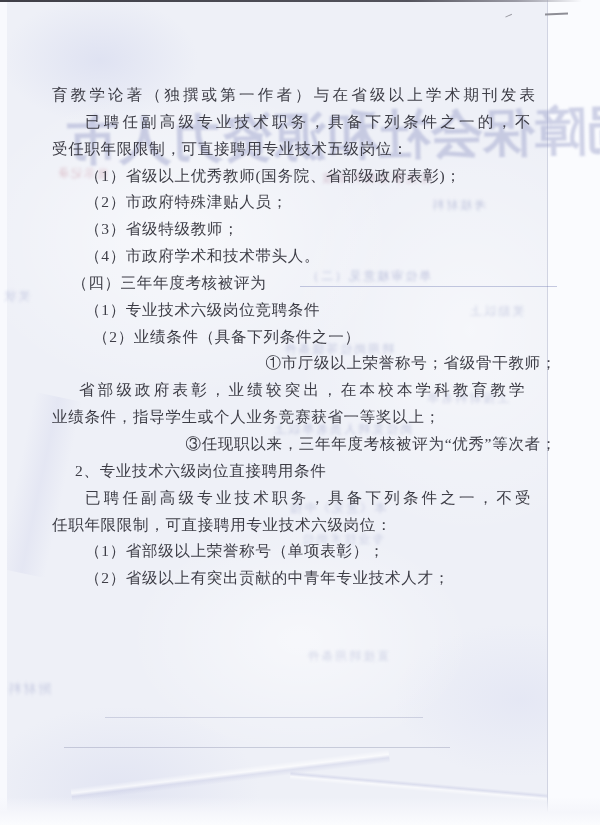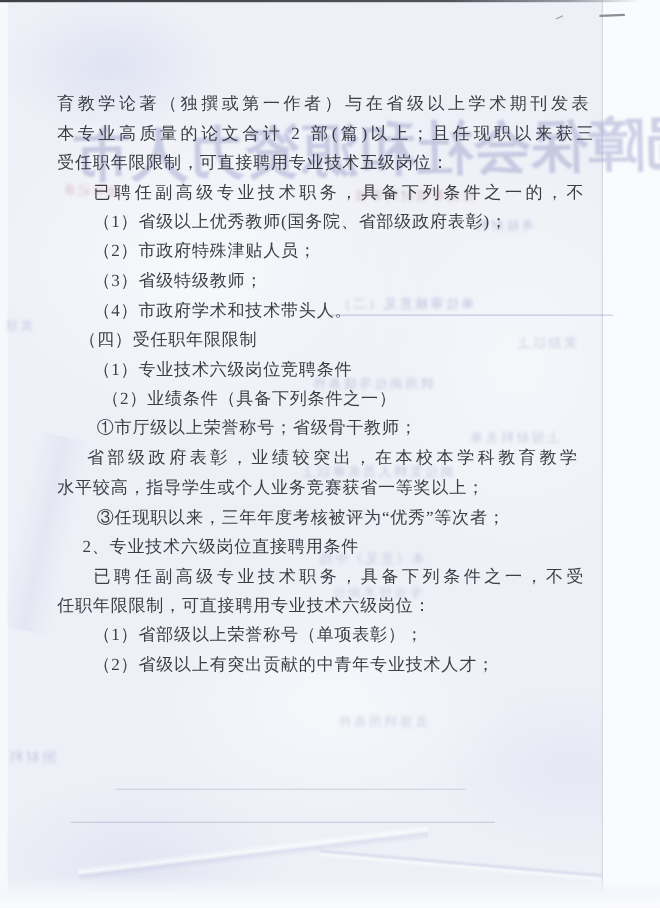--- a/index.html
+++ b/index.html
@@ -48,21 +48,21 @@
   
   .doc{position:absolute;left:52px;top:82px;width:505px;color:#3d3d46;
     font-size:15.5px;line-height:26.85px;z-index:5;}
   .ln{white-space:nowrap;height:26.85px;}
   .ln.just{letter-spacing:3.2px;}
   .ln.nat{letter-spacing:0.7px;}
   .i0{margin-left:0;}
   .i1{margin-left:20px;}
   .i1b{margin-left:23px;}
   .i2{margin-left:33px;}
-  .i2b{margin-left:36px;}
+  .i2b{margin-left:36px;text-align:right;}
   .i2c{margin-left:27px;}
   .i3{margin-left:41px;}
 </style>
 </head>
 <body>
 
 <div class="screen">
 
   <div class="crease c1"></div>
   <div class="crease c2"></div>
@@ -88,33 +88,32 @@
       <span>障</span>
       <span>局</span>
     </div>
 
   <div class="rule r1"></div>
   <div class="rule r2"></div>
   <div class="rule r3"></div>
 
   <div class="doc">
     <div class="ln just i0">育教学论著（独撰或第一作者）与在省级以上学术期刊发表</div>
-    <div class="ln just i0">本专业高质量的论文合计 2 部(篇)以上；且任现职以来获三</div>
+    <div class="ln just i2">已聘任副高级专业技术职务，具备下列条件之一的，不</div>
     <div class="ln nat i0">受任职年限限制，可直接聘用专业技术五级岗位：</div>
-    <div class="ln just i2">已聘任副高级专业技术职务，具备下列条件之一的，不</div>
     <div class="ln nat i2">（1）省级以上优秀教师(国务院、省部级政府表彰)；</div>
     <div class="ln nat i2">（2）市政府特殊津贴人员；</div>
     <div class="ln nat i2">（3）省级特级教师；</div>
     <div class="ln nat i2">（4）市政府学术和技术带头人。</div>
-    <div class="ln nat i1">（四）受任职年限限制</div>
+    <div class="ln nat i1">（四）三年年度考核被评为</div>
     <div class="ln nat i2">（1）专业技术六级岗位竞聘条件</div>
     <div class="ln nat i3">（2）业绩条件（具备下列条件之一）</div>
     <div class="ln nat i2b">①市厅级以上荣誉称号；省级骨干教师；</div>
     <div class="ln just i2c">省部级政府表彰，业绩较突出，在本校本学科教育教学</div>
-    <div class="ln nat i0">水平较高，指导学生或个人业务竞赛获省一等奖以上；</div>
+    <div class="ln nat i0">业绩条件，指导学生或个人业务竞赛获省一等奖以上；</div>
     <div class="ln nat i2b">③任现职以来，三年年度考核被评为“优秀”等次者；</div>
     <div class="ln nat i1b">2、专业技术六级岗位直接聘用条件</div>
     <div class="ln just i2">已聘任副高级专业技术职务，具备下列条件之一，不受</div>
     <div class="ln nat i0">任职年限限制，可直接聘用专业技术六级岗位：</div>
     <div class="ln nat i2">（1）省部级以上荣誉称号（单项表彰）；</div>
     <div class="ln nat i2">（2）省级以上有突出贡献的中青年专业技术人才；</div>
   </div>
 
 <div class="frag" style="left: 56px; top: 166px; font-size: 11px; color: rgb(194, 131, 148); opacity: 0.5; transform: scaleX(-1) rotate(-1deg);">批示记录</div>
     <div class="frag" style="left: 320px; top: 170px; font-size: 12px; color: rgb(181, 139, 162); opacity: 0.45; transform: scaleX(-1) rotate(0deg);">任免事项材料审核</div>

